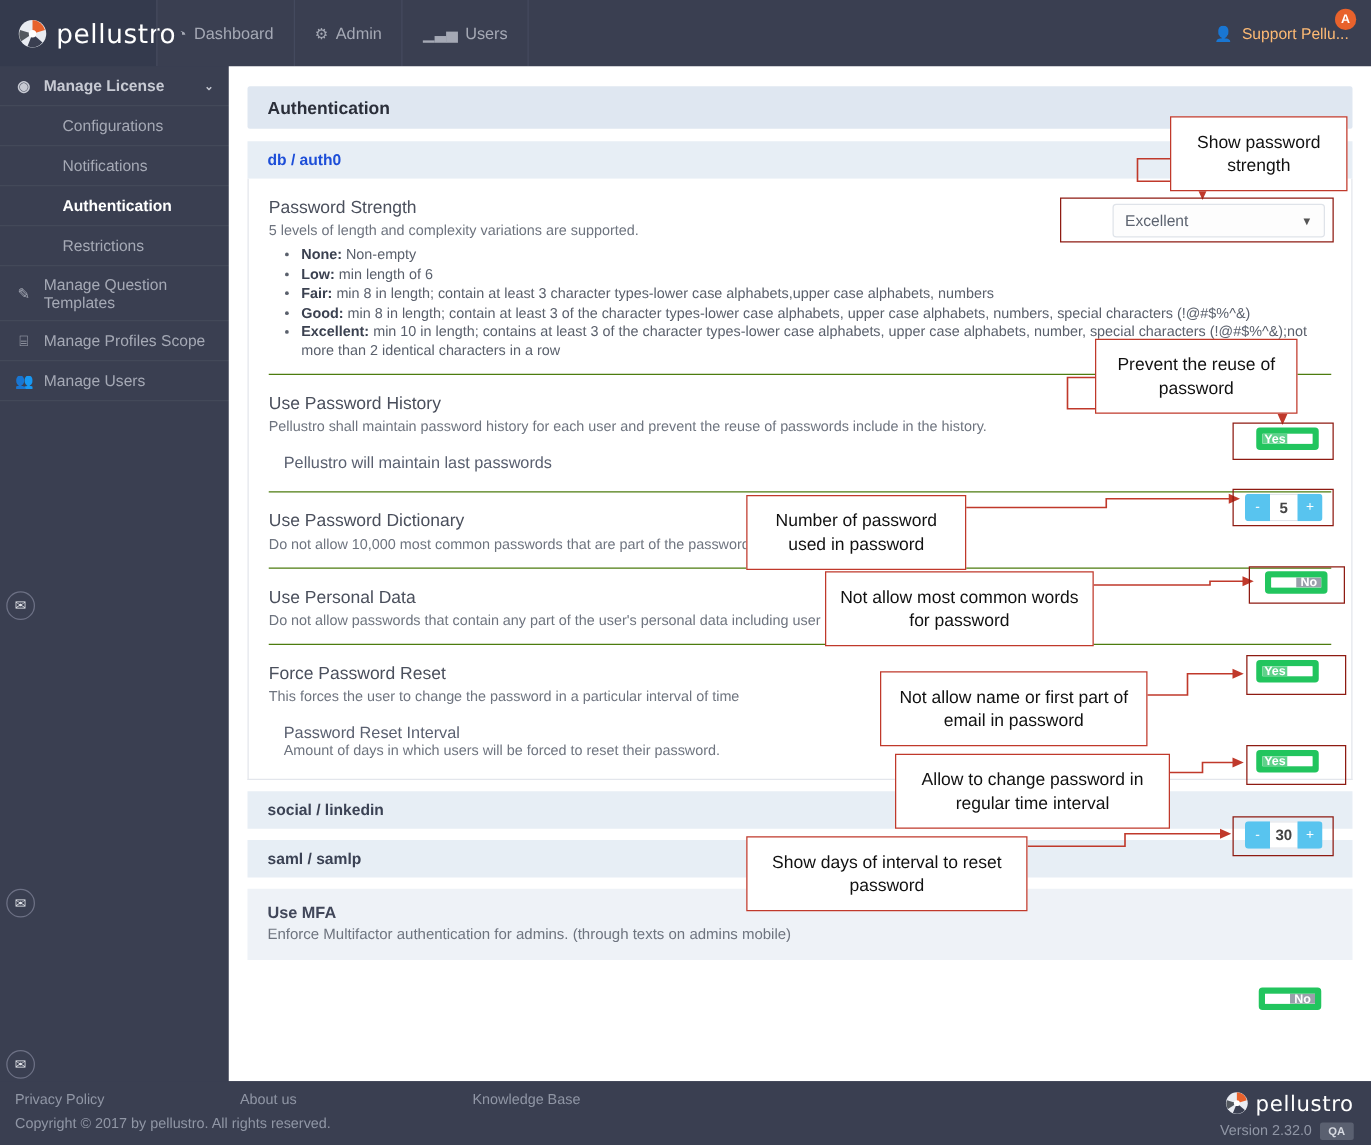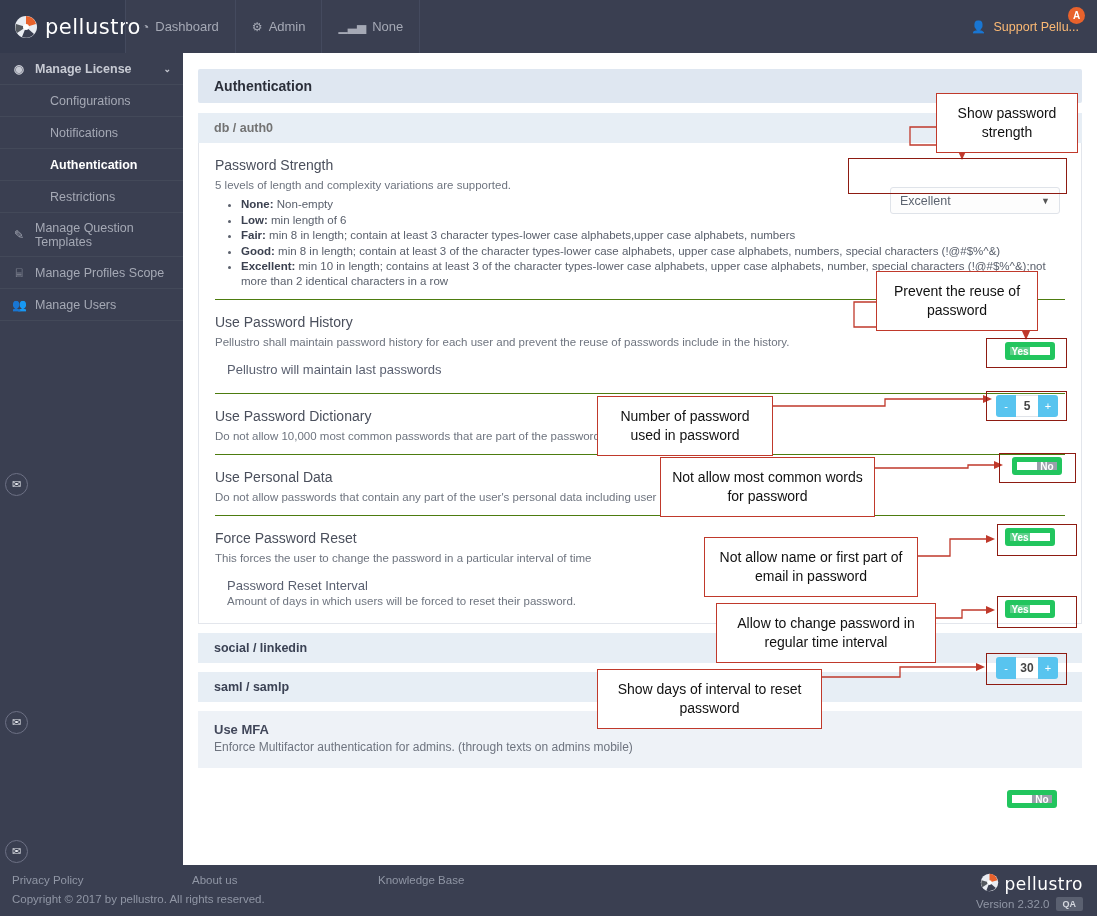--- a/index.html
+++ b/index.html
@@ -87,21 +87,21 @@
     background:#dfe7f1; height:34px; display:flex; align-items:center;
     padding:0 16px; font-size:14px; font-weight:bold; color:#2b2f3a;
     border-radius:2px;
   }
   .card{
     border:1px solid #e3e6ec; border-top:none;
     background:#fff; margin-top:0;
   }
   .acc-head{
     background:#e7eef5; height:30px; display:flex; align-items:center;
-    padding:0 16px; font-size:12.5px; font-weight:bold; color:#737373;
+    padding:0 16px; font-size:12.5px; font-weight:bold; color:#1d4ed8;
     margin-top:10px; cursor:pointer;
   }
   .acc-body{ padding:0 16px; }
 
   .sec{ padding:14px 0 10px 0; border-bottom:1px solid #4d7c0f; position:relative; }
   .sec:last-child{ border-bottom:none; }
   .sec-title{ font-size:14px; color:#4a4f5c; margin-bottom:5px; }
   .sec-desc{ font-size:11.5px; color:#6e747f; line-height:15px; }
   .sec-desc a{ color:#4a90d9; text-decoration:none; }
   ul.rules{ margin:4px 0 0 26px; }
@@ -145,21 +145,21 @@
     border-bottom:1px solid #dfe3e9;
     display:flex; align-items:center; justify-content:center;
     font-size:12px; font-weight:bold; color:#444;
   }
 
   
   .sel-wrap{
     position:absolute; width:170px; height:27px;
     border:1px solid #dfe3e9; border-radius:3px; background:#fdfdfd;
     display:flex; align-items:center; padding:0 9px;
-    font-size:12.5px; color:#5d6470; cursor:pointer;margin-top:24px;
+    font-size:12.5px; color:#5d6470; cursor:pointer;
   }
   .sel-wrap .caret{ margin-left:auto; font-size:9px; color:#555; }
 
   
   .strip{
     background:#e7eef5; height:30px; display:flex; align-items:center;
     padding:0 16px; font-size:12.5px; font-weight:bold; color:#3b4254;
     margin-top:9px; cursor:pointer;text-align:right;
   }
   .mfa{
@@ -219,21 +219,21 @@
     <div class="nav-item">
       <span class="nav-ico">◔</span>
       <span>Dashboard</span>
     </div>
     <div class="nav-item">
       <span class="nav-ico">⚙</span>
       <span>Admin</span>
     </div>
     <div class="nav-item">
       <span class="nav-ico">▁▃▅</span>
-      <span>None</span>
+      <span>Users</span>
     </div>
   </div>
   <div class="topright">
     <span class="nav-ico">👤</span>
     <span class="uname">Support Pellu...</span>
     <span class="badge-a">A</span>
   </div>
 </div>
 
 <div class="sidebar">

